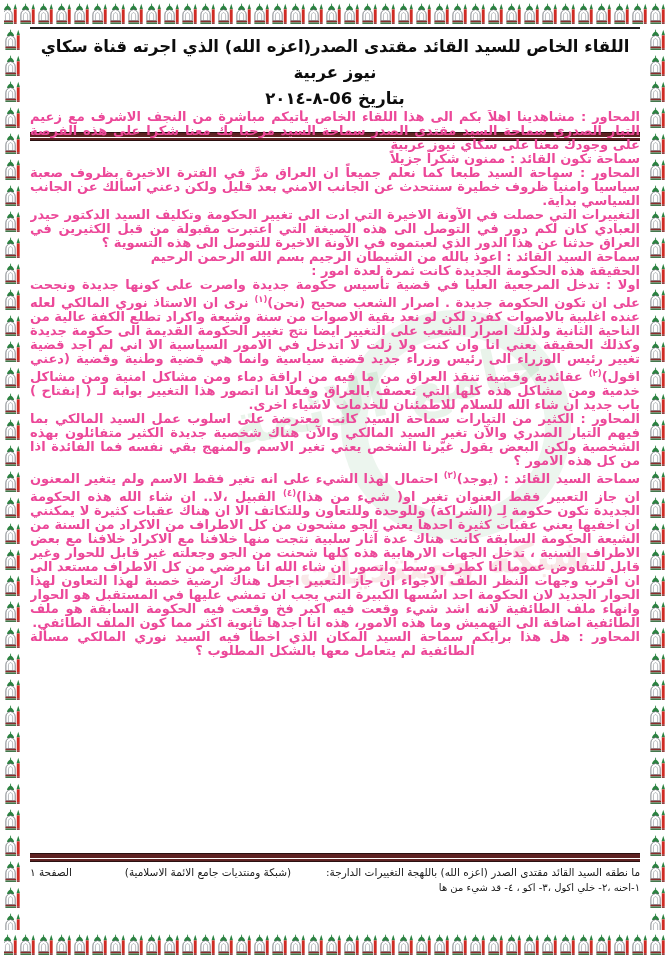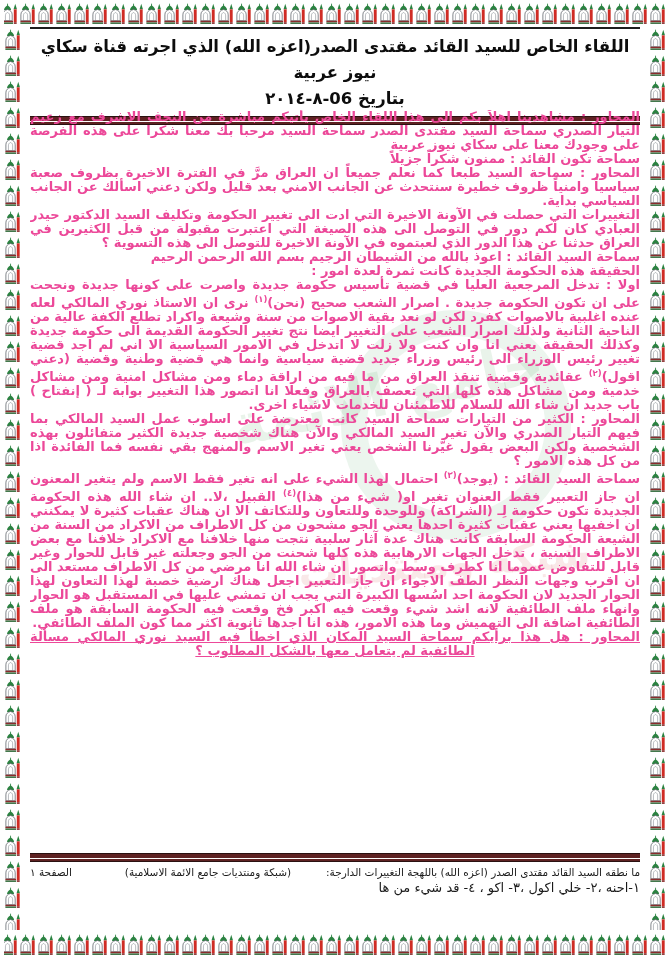--- a/index.html
+++ b/index.html
@@ -23,31 +23,31 @@
   
   .black-rule{height:2px;background:#1d1d1d;}
   .dbl-rule{width:100%;}
   .dbl-rule .b1{height:4.5px;background:#5e2222;border-top:1.5px solid #2a1111;}
   .dbl-rule .b2{height:3px;background:#5e2222;margin-top:1.5px;border-bottom:1px solid #2a1111;}
   
   .head-block{position:absolute;top:27px;left:30px;right:31px;}
   .doc-title{
     text-align:center;font-weight:bold;color:#0d0d0d;
     font-size:16.5px;line-height:26px;
-    padding:5px 4px 4px 4px;
+    padding:5px 4px 20px 4px;
   }
   
   .body-block{
     position:absolute;top:110px;left:30px;right:31px;bottom:106px;
     overflow:hidden;
     font-size:13px;line-height:14px;font-weight:700;color:#ec4899;
   }
   .body-block p{margin:0;padding:0;}
   .align-justify{text-align:justify;text-align-last:right;}
-  .align-justify-center-last{text-align:justify;text-align-last:center;text-decoration:underline;}
+  .align-justify-center-last{text-align:justify;text-align-last:center;}
   .align-right{text-align:right;}
   .align-center{}
   .fn-sup{font-size:8.5px;vertical-align:5px;font-weight:700;}
   
   .watermark{position:absolute;top:290px;right:70px;width:360px;height:380px;pointer-events:none;}
   .wm-ring{
     position:absolute;top:20px;right:30px;width:230px;height:230px;border-radius:50%;
     border:26px solid rgba(70,155,85,0.10);
   }
   .wm-txt1{
@@ -60,21 +60,21 @@
     font-size:40px;font-weight:bold;color:rgba(215,90,90,0.14);
     transform:rotate(-4deg);white-space:nowrap;
   }
   
   .footer-block{position:absolute;top:853px;left:30px;right:31px;}
   .footer-row{
     display:flex;justify-content:space-between;align-items:baseline;
     font-size:10.5px;font-weight:400;color:#1a1a1a;margin-top:3px;line-height:15px;
   }
   .footer-note2{
-    font-size:13px;font-weight:400;color:#1a1a1a;line-height:15px;
+    font-size:10px;font-weight:400;color:#1a1a1a;line-height:15px;
   }
   .footer-right{white-space:nowrap;}
   .footer-center{white-space:nowrap;padding-left:18px;}
   .footer-left{white-space:nowrap;}
 </style>
 </head>
 <body>
 
 <div class="page">
 

